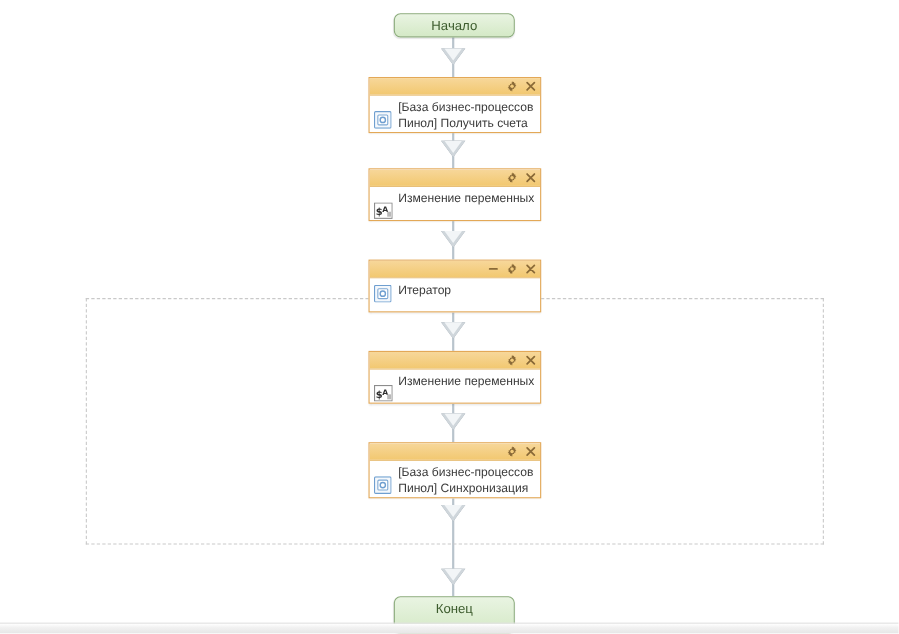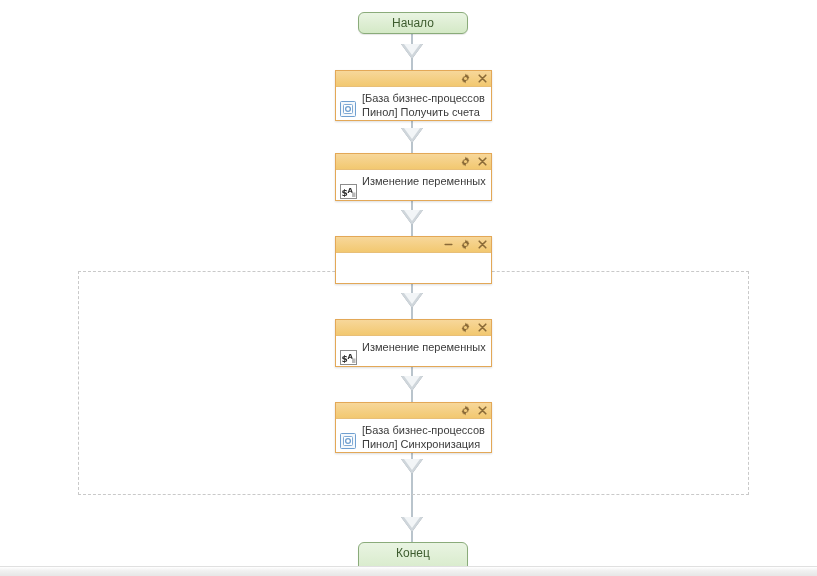--- a/index.html
+++ b/index.html
@@ -225,20 +225,30 @@
               <circle cx="5.5" cy="5.5" r="1.6" fill="#f3cc7c"></circle>
             </svg>
           </div>
           <div class="tool">
             <svg width="11" height="11" viewBox="0 0 11 11">
               <path stroke="#8a6a37" stroke-width="1.6" stroke-linecap="round" d="M2.2 2.2 L8.8 8.8 M8.8 2.2 L2.2 8.8"></path>
             </svg>
           </div>
         </div>
       </div>
+      <div class="node-body">
+        <div class="node-icon pos-top">
+          <svg width="16" height="16" viewBox="0 0 16 16">
+            <rect x="0.5" y="0.5" width="15" height="15" rx="1" fill="#f4f8fc" stroke="#6f9fd0"></rect>
+            <rect x="3.5" y="3.5" width="9" height="9" rx="1" fill="#ffffff" stroke="#7fa9d4"></rect>
+            <circle cx="8" cy="8" r="2.4" fill="none" stroke="#6f9fd0" stroke-width="1.3"></circle>
+          </svg>
+        </div>
+        <div class="node-label">Итератор</div>
+      </div>
     </div>
     <div class="node" style="left: 335px; top: 319px; width: 157px; height: 48px;">
       <div class="node-header">
         <div class="node-tools">
           <div class="tool">
             <svg width="11" height="11" viewBox="0 0 11 11">
               <path fill="#8a6a37" d="M5.5 0.6l0.55 1.1 1.2-0.3 0.25 1.2 1.2 0.25-0.3 1.2 1.1 0.55-1.1 0.55 0.3 1.2-1.2 0.25-0.25 1.2-1.2-0.3L5.5 10.4 4.95 9.3l-1.2 0.3-0.25-1.2-1.2-0.25 0.3-1.2L1.5 6.4l1.1-0.55-0.3-1.2 1.2-0.25 0.25-1.2 1.2 0.3z"></path>
               <circle cx="5.5" cy="5.5" r="1.6" fill="#f3cc7c"></circle>
             </svg>
           </div>

